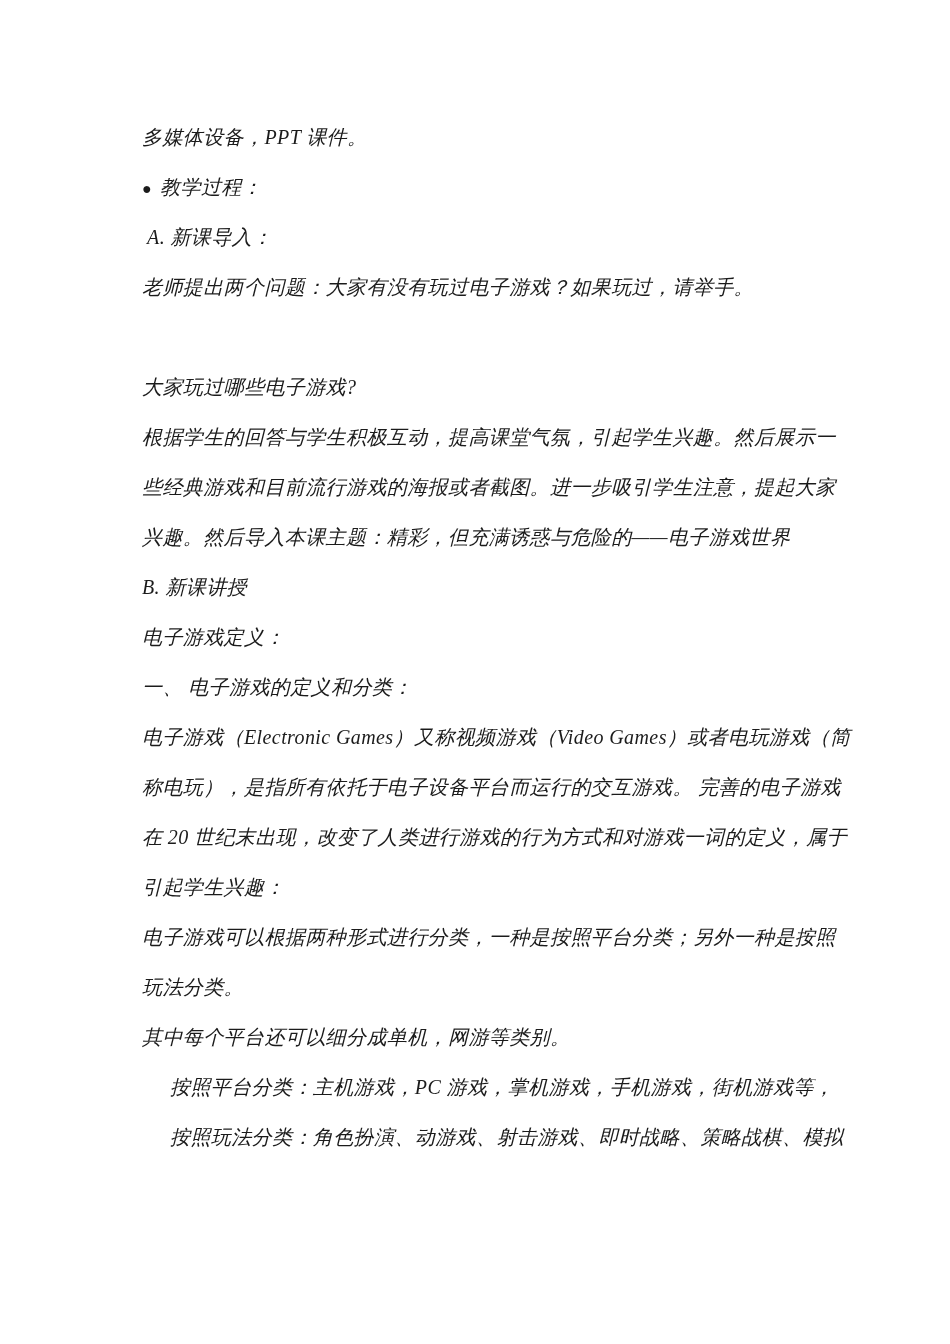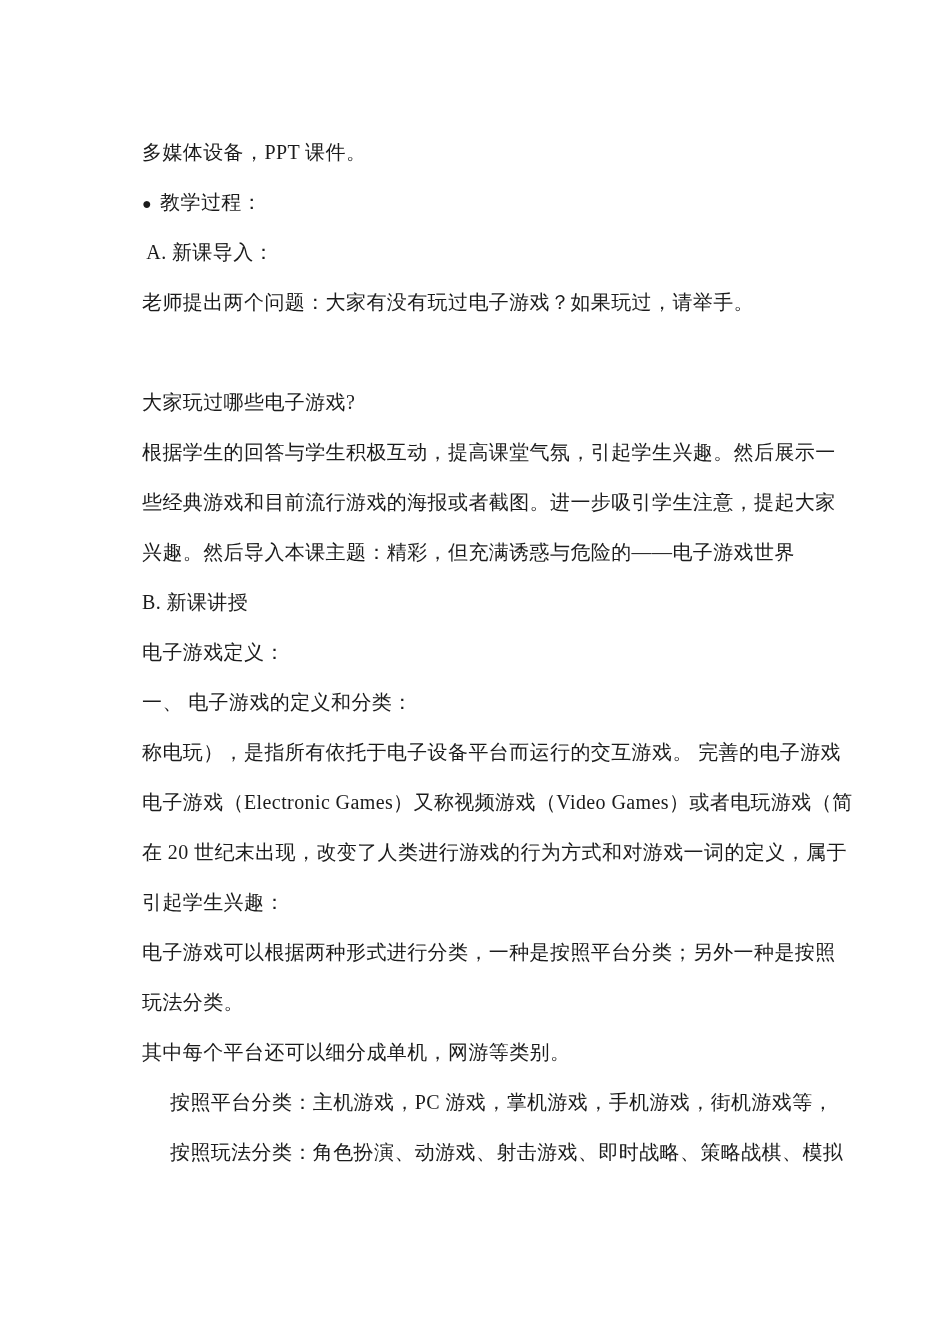--- a/index.html
+++ b/index.html
@@ -10,22 +10,23 @@
   .page {
     position: relative;
     width: 950px;
     height: 1344px;
     background: #ffffff;
     overflow: hidden;
   }
   .doc-content {
     position: absolute;
     left: 142px;
-    top: 127px;
+    top: 112px;
     width: 700px;
+    font-style: italic;
   }
   .line {
     height: 50px;
     line-height: 50px;
     font-size: 20px;
     color: #1b1b1b;
     white-space: pre;
     letter-spacing: 0.4px;
     font-family: "Liberation Serif", "DejaVu Sans", sans-serif;
   }
@@ -50,22 +51,22 @@
     <div class="line"> A. 新课导入：</div>
     <div class="line">老师提出两个问题：大家有没有玩过电子游戏？如果玩过，请举手。</div>
     <div class="line"></div>
     <div class="line">大家玩过哪些电子游戏?</div>
     <div class="line">根据学生的回答与学生积极互动，提高课堂气氛，引起学生兴趣。然后展示一</div>
     <div class="line">些经典游戏和目前流行游戏的海报或者截图。进一步吸引学生注意，提起大家</div>
     <div class="line">兴趣。然后导入本课主题：精彩，但充满诱惑与危险的——电子游戏世界</div>
     <div class="line">B. 新课讲授</div>
     <div class="line">电子游戏定义：</div>
     <div class="line">一、 电子游戏的定义和分类：</div>
+    <div class="line">电子游戏（Electronic Games）又称视频游戏（Video Games）或者电玩游戏（简</div>
     <div class="line">称电玩），是指所有依托于电子设备平台而运行的交互游戏。 完善的电子游戏</div>
-    <div class="line">电子游戏（Electronic Games）又称视频游戏（Video Games）或者电玩游戏（简</div>
     <div class="line">在 20 世纪末出现，改变了人类进行游戏的行为方式和对游戏一词的定义，属于</div>
     <div class="line">引起学生兴趣：</div>
     <div class="line">电子游戏可以根据两种形式进行分类，一种是按照平台分类；另外一种是按照</div>
     <div class="line">玩法分类。</div>
     <div class="line">其中每个平台还可以细分成单机，网游等类别。</div>
     <div class="line indented">按照平台分类：主机游戏，PC 游戏，掌机游戏，手机游戏，街机游戏等，</div>
     <div class="line indented">按照玩法分类：角色扮演、动游戏、射击游戏、即时战略、策略战棋、模拟</div>
   </div>
 </div>
 

